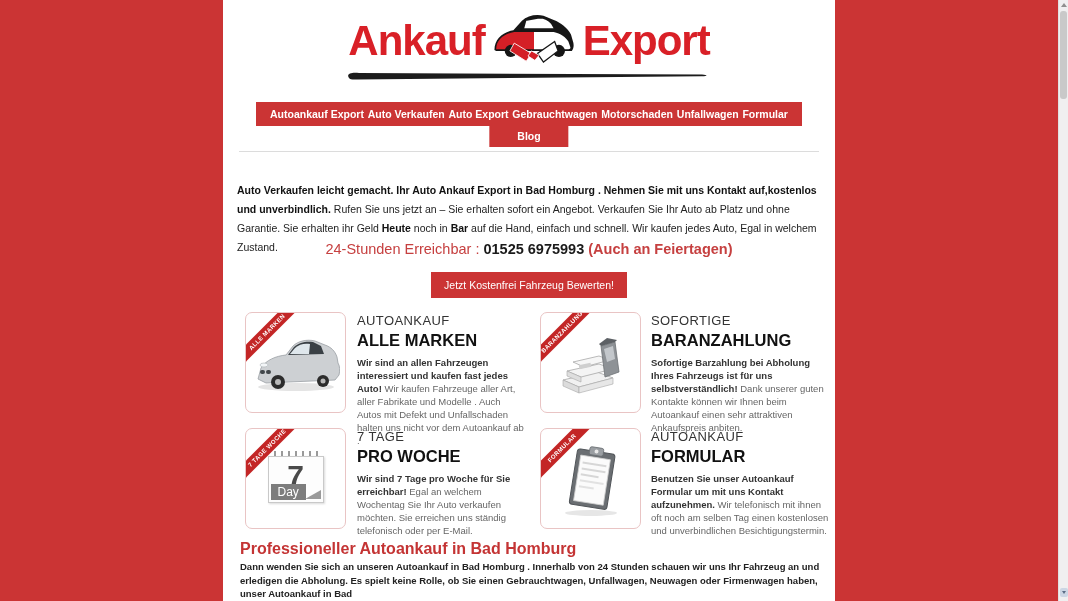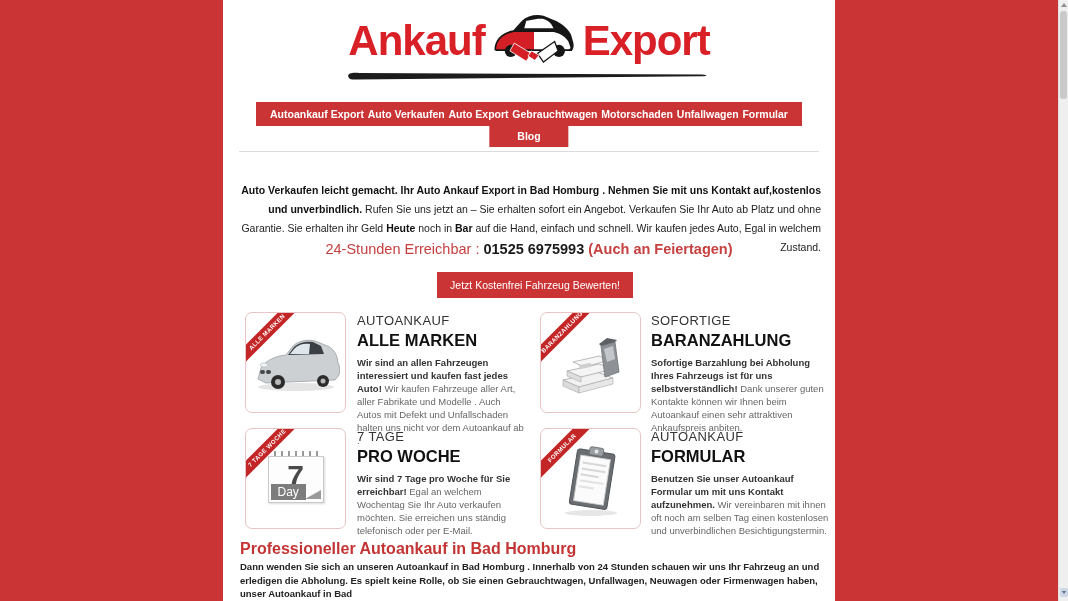--- a/index.html
+++ b/index.html
@@ -20,32 +20,32 @@
   
   .navbar { position:absolute; top:102px; left:33px; width:546px; height:24px;
             background:#cb3434; display:flex; justify-content:space-between; align-items:center; padding:8px 14px; }
   .nav-item { color:#ffffff; font-size:10.5px; font-weight:bold; line-height:24px; cursor:pointer; white-space:nowrap; }
   .blog-btn { position:absolute; top:126px; left:50%; transform:translateX(-50%);
               background:#cb3434; color:#fff; font-size:10.5px; font-weight:bold;
               padding:4px 28px; line-height:13px; cursor:pointer; }
   .divider { position:absolute; top:151px; left:16px; right:16px; border-top:1px solid #dcdcdc; }
 
   
-  .intro { position:absolute; top:181px; left:14px; right:14px; text-align:right;
+  .intro { position:absolute; top:181px; left:14px; right:14px; text-align:left;
            font-size:10.5px; line-height:19px; color:#222; }
   .intro b { color:#111; }
 
   
   .phone-line { position:absolute; top:241px; left:0; width:100%; text-align:center; font-size:14.5px; }
   .phone-red { color:#c64040; }
   .phone-num { color:#1a1a1a; font-weight:bold; }
   .phone-suffix { color:#c64040; font-weight:bold; }
 
   
-  .cta-wrap { position:absolute; top:272px; left:6px; width:100%; text-align:center; }
+  .cta-wrap { position:absolute; top:272px; left:0; width:100%; text-align:center; }
   .cta-btn { display:inline-block; background:#cb3434; color:#fff; font-size:10.5px;
              padding:7px 13px; border:none; cursor:pointer; font-family:inherit; }
 
   
   .fcard { position:absolute; width:101px; height:101px; background:#fff;
            border:1px solid #e9c4c4; border-radius:7px; overflow:hidden; }
   .ribbon { position:absolute; top:13px; left:-33px; width:108px; transform:rotate(-45deg);
             background:#c32626; color:#fff; font-size:6px; font-weight:bold;
             letter-spacing:.4px; text-align:center; padding:3px 0; }
   .fimg { position:absolute; left:50%; top:52%; transform:translate(-50%,-50%); }
@@ -211,21 +211,21 @@
           <rect x="34" y="4" width="14" height="8" rx="2" fill="#9a9ea2" stroke="#6a6e72" stroke-width="0.8"></rect>
           <circle cx="41" cy="8" r="2" fill="#e8e8e8"></circle>
         </g>
         <ellipse cx="40" cy="70" rx="26" ry="3" fill="#e6e6e6"></ellipse>
       </svg>
       <div class="ribbon">FORMULAR</div>
     </div>
     <div class="ftext" style="left:428px; top:429px; width:178px;">
       <div class="f-title1">AUTOANKAUF</div>
       <div class="f-title2">FORMULAR</div>
-      <div class="f-para"><b>Benutzen Sie unser Autoankauf Formular um mit uns Kontakt aufzunehmen.</b><span> Wir vereinbaren mit ihnen oft noch am selben Tag einen kostenlosen und unverbindlichen Besichtigungstermin.</span></div>
+      <div class="f-para"><b>Benutzen Sie unser Autoankauf Formular um mit uns Kontakt aufzunehmen.</b><span> Wir telefonisch mit ihnen oft noch am selben Tag einen kostenlosen und unverbindlichen Besichtigungstermin.</span></div>
     </div>
 
     <div class="bottom-heading">Professioneller Autoankauf in Bad Homburg</div>
     <div class="bottom-para">
       <span class="seg-bold">Dann wenden Sie sich an unseren Autoankauf in Bad Homburg . Innerhalb von 24 Stunden schauen wir uns Ihr Fahrzeug an und erledigen die Abholung. Es spielt keine Rolle, ob Sie einen Gebrauchtwagen, Unfallwagen, Neuwagen oder Firmenwagen haben, unser Autoankauf in Bad</span>
     </div>
   </div>
 
   <div class="scrollbar">
     <div class="sb-up"></div>

